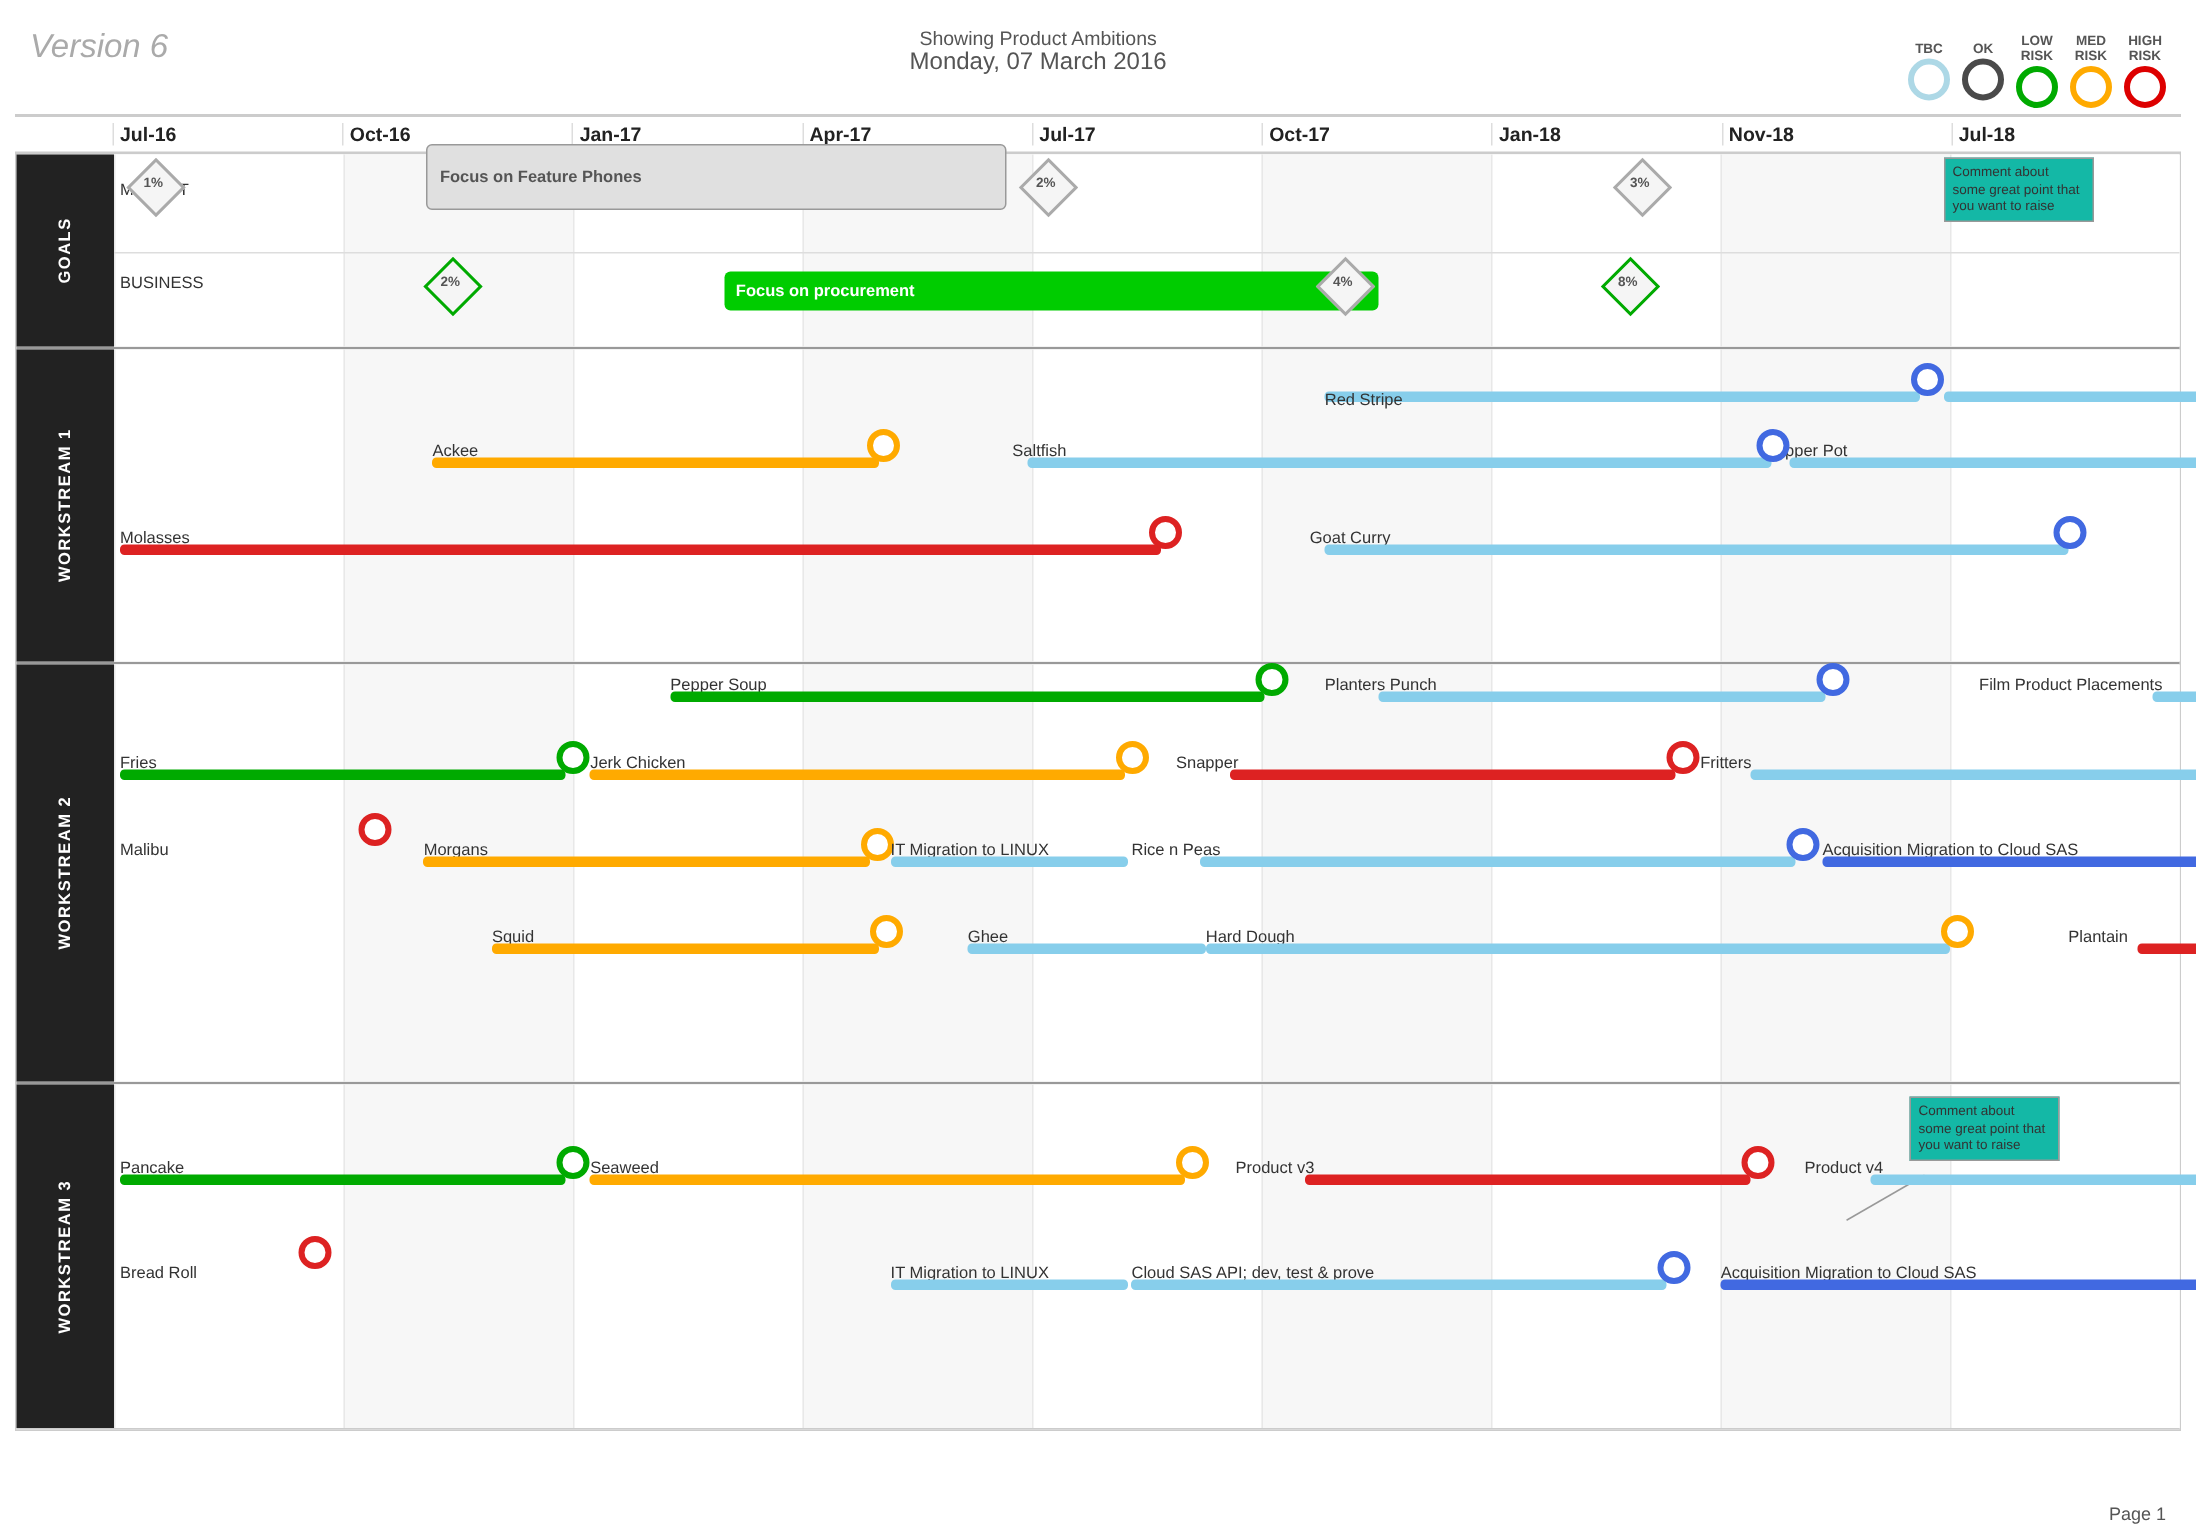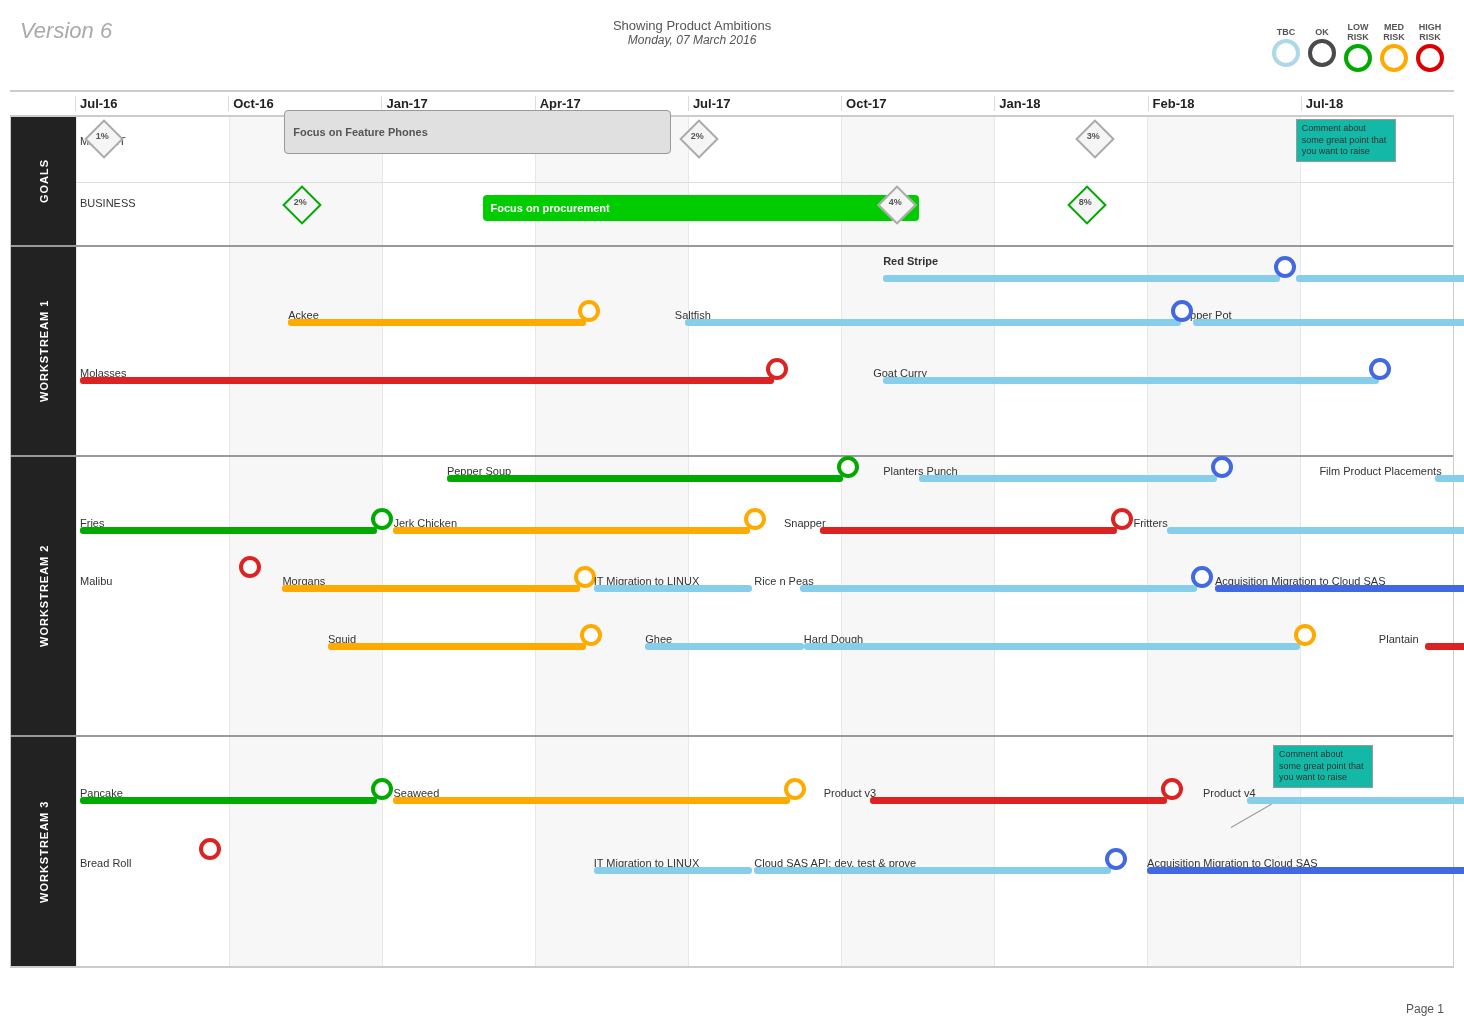--- a/index.html
+++ b/index.html
@@ -6,33 +6,33 @@
     body { background: #fff; font-family: Arial, sans-serif; font-size: 12px; color: #222; width: 1464px; min-height: 1026px; overflow: hidden; }
 
     .page { width: 1464px; min-height: 1026px; background: #fff; padding: 10px; position: relative; }
 
     
     .header { display: flex; align-items: flex-start; padding: 8px 10px 4px; }
     .version { color: #aaa; font-size: 22px; font-style: italic; font-weight: 300; }
     .title-block { text-align: center; flex: 1; }
     .title-block h1 { font-size: 26px; font-weight: bold; color: #222; }
     .title-block .subtitle { font-size: 13px; color: #555; }
-    .title-block .date { font-size: 12px; color: #555; font-style: italic; }
+    .title-block .date { font-size: 16px; color: #555; }
     .legend { display: flex; align-items: center; gap: 8px; padding-top: 4px; }
     .legend-item { display: flex; flex-direction: column; align-items: center; gap: 2px; }
     .legend-label { font-size: 9px; font-weight: bold; color: #555; text-align: center; }
     .legend-circle { width: 28px; height: 28px; border-radius: 50%; border: 4px solid #aaa; background: #fff; }
     .legend-circle.tbc { border-color: #add8e6; }
     .legend-circle.ok { border-color: #4a4a4a; }
     .legend-circle.low { border-color: #00aa00; }
     .legend-circle.med { border-color: #ffaa00; }
     .legend-circle.high { border-color: #dd0000; }
 
     
-    .timeline-header { display: flex; border-top: 2px solid #ccc; border-bottom: 1px solid #ccc; background: #fff; padding: 4px 0; margin-top: 14px; }
+    .timeline-header { display: flex; border-top: 2px solid #ccc; border-bottom: 1px solid #ccc; background: #fff; padding: 4px 0; }
     .row-label-spacer { width: 65px; min-width: 65px; }
     .timeline-months { flex: 1; display: flex; }
     .month-col { flex: 1; text-align: left; padding-left: 4px; font-weight: bold; font-size: 13px; color: #222; border-left: 1px solid #ddd; }
 
     
     .main-grid { display: flex; flex-direction: column; border: 1px solid #ccc; }
 
     
     .section { display: flex; border-bottom: 2px solid #999; }
     .section-label { width: 65px; min-width: 65px; background: #222; color: #fff; font-weight: bold; font-size: 11px; writing-mode: vertical-rl; transform: rotate(180deg); display: flex; align-items: center; justify-content: center; text-align: center; letter-spacing: 1px; }
@@ -107,21 +107,21 @@
   <div class="timeline-header">
     <div class="row-label-spacer"></div>
     <div class="timeline-months">
       <div class="month-col">Jul-16</div>
       <div class="month-col">Oct-16</div>
       <div class="month-col">Jan-17</div>
       <div class="month-col">Apr-17</div>
       <div class="month-col">Jul-17</div>
       <div class="month-col">Oct-17</div>
       <div class="month-col">Jan-18</div>
-      <div class="month-col">Feb-18</div>
+      <div class="month-col">Nov-18</div>
       <div class="month-col">Jul-18</div>
     </div>
   </div>
 
   <div class="main-grid">
 
     <div class="section goals-section" style="height:130px;">
       <div class="section-label">GOALS</div>
       <div class="section-content" style="position:relative; flex:1;">
 
@@ -191,21 +191,21 @@
           <div class="bg-col"></div>
           <div class="bg-col"></div>
           <div class="bg-col"></div>
           <div class="bg-col"></div>
           <div class="bg-col"></div>
           <div class="bg-col"></div>
           <div class="bg-col"></div>
         </div>
 
         <div style="position:absolute; left:calc(4*14.4% + 14px); top:28px; width:calc(2*14.4%); height:7px; background:#87ceeb; border-radius:3px;"></div>
-        <div class="item-label" style="left:calc(4*14.4% + 14px); top:8px;font-weight:bold;">Red Stripe</div>
+        <div class="item-label" style="left:calc(4*14.4% + 14px); top:28px;">Red Stripe</div>
         <div class="circle-ms blue" style="left:calc(6*14.4% + 8px); top:20px;"></div>
 
         <div style="position:absolute; left:calc(6*14.4% + 30px); top:28px; width:calc(2*14.4%); height:7px; background:#87ceeb; border-radius:3px;"></div>
 
         <div class="item-label" style="left:calc(1*14.4% + 14px); top:62px;">Ackee</div>
         <div style="position:absolute; left:calc(1*14.4% + 14px); top:72px; width:calc(1.5*14.4%); height:7px; background:#ffaa00; border-radius:3px;"></div>
         <div class="circle-ms orange" style="left:calc(2.5*14.4% + 6px); top:64px;"></div>
         <div class="item-label" style="left:calc(3*14.4% + 4px); top:62px;text-align:center;">Saltfish</div>
         <div style="position:absolute; left:calc(3*14.4% + 14px); top:72px; width:calc(2.5*14.4%); height:7px; background:#87ceeb; border-radius:3px;"></div>
         <div class="item-label" style="left:calc(5.5*14.4% + 10px); top:62px;">Pepper Pot</div>

